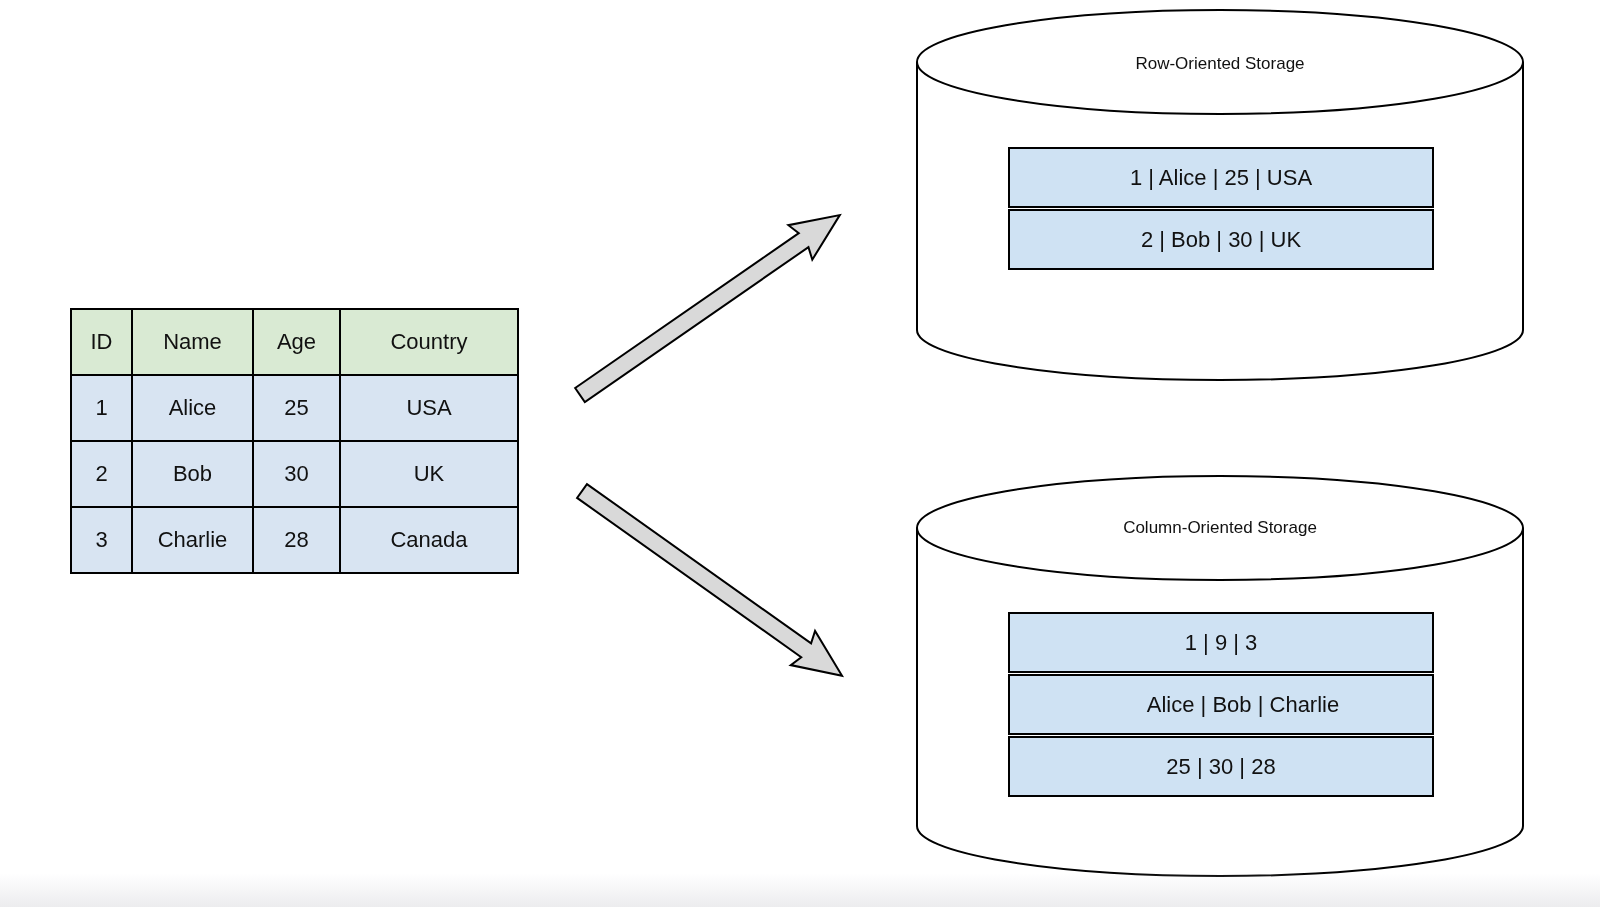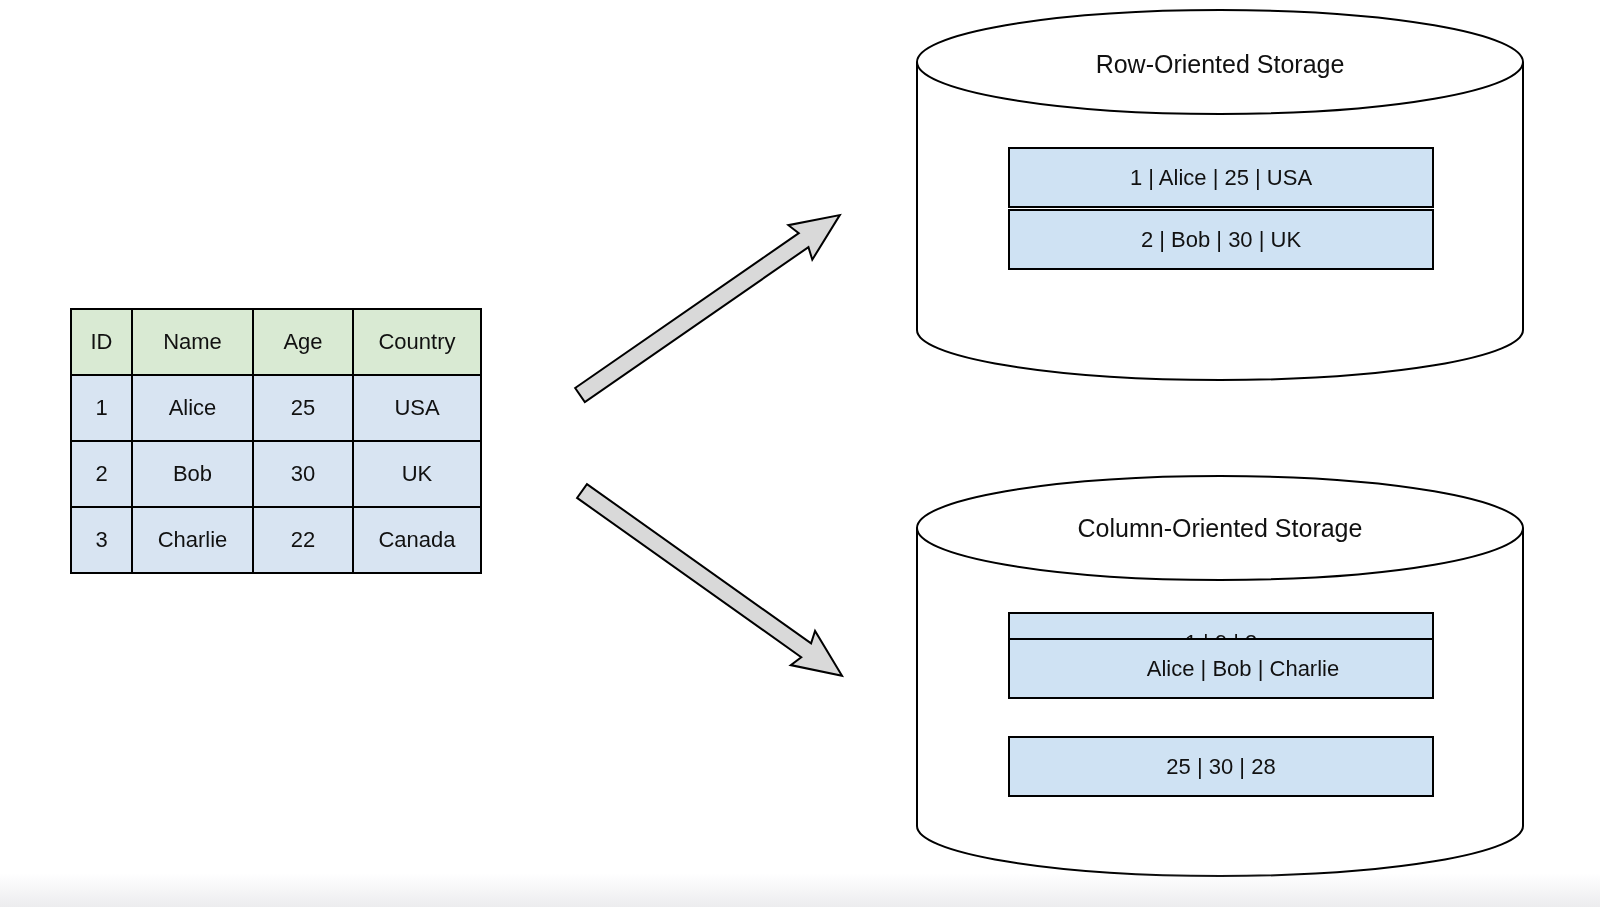--- a/index.html
+++ b/index.html
@@ -52,32 +52,32 @@
     box-sizing: border-box;
   }
   table.src-table th {
     background: var(--header-green, #d9ead3);
   }
   table.src-table td {
     background: var(--table-cell-blue, #d8e4f2);
   }
   .col-id      { width: 61px; margin-top: 40px;  }
   .col-name    { width: 121px; }
-  .col-age     { width: 100px;  }
-  .col-country { width: 128px; }
+  .col-age     { width: 87px;  }
+  .col-country { width: 178px; }
 
   
   .cyl-title {
     position: absolute;
     left: 917px;
     width: 606px;
     height: 30px;
     line-height: 30px;
     text-align: center;
-    font-size: 25px;
+    font-size: 17px;
     font-weight: 400;
     white-space: nowrap;
   }
   .row-title { top: 49px; }
   .col-title { top: 513px; }
 
   
   .record-bar {
     position: absolute;
     left: 1008px;
@@ -87,21 +87,21 @@
     border: 2px solid var(--outline-black, #000000);
     box-sizing: border-box;
     display: flex;
     align-items: center;
     justify-content: center;
     font-size: 22px;
     white-space: nowrap;
     text-align: right;
   }
   .r1 { top: 147px; } .r2 { top: 209px; } .r3 { top: 271px; }
-  .c1 { top: 612px; } .c2 { top: 638px; padding-left: 44px; } .c3 { top: 736px; } .c4 { top: 798px; }
+  .c1 { top: 612px; } .c2 { top: 674px; padding-left: 44px; } .c3 { top: 736px; } .c4 { top: 798px; }
 
   .bottom-fade {
     position: absolute;
     left: 0;
     right: 0;
     bottom: 0;
     height: 34px;
     background: linear-gradient(180deg, rgba(236,236,238,0) 0%, #ececee 100%);
     pointer-events: none;
   }
@@ -148,21 +148,21 @@
     </tr>
     <tr>
       <td>2</td>
       <td>Bob</td>
       <td>30</td>
       <td>UK</td>
     </tr>
     <tr>
       <td>3</td>
       <td>Charlie</td>
-      <td>22</td>
+      <td>28</td>
       <td>Canada</td>
     </tr>
   </tbody>
     </table>
 
   <div class="cyl-title row-title">Row-Oriented Storage</div>
   <div class="record-bar r1">1 | Alice | 25 | USA</div>
   <div class="record-bar r2">2 | Bob | 30 | UK</div>
 
   <div class="cyl-title col-title">Column-Oriented Storage</div>

